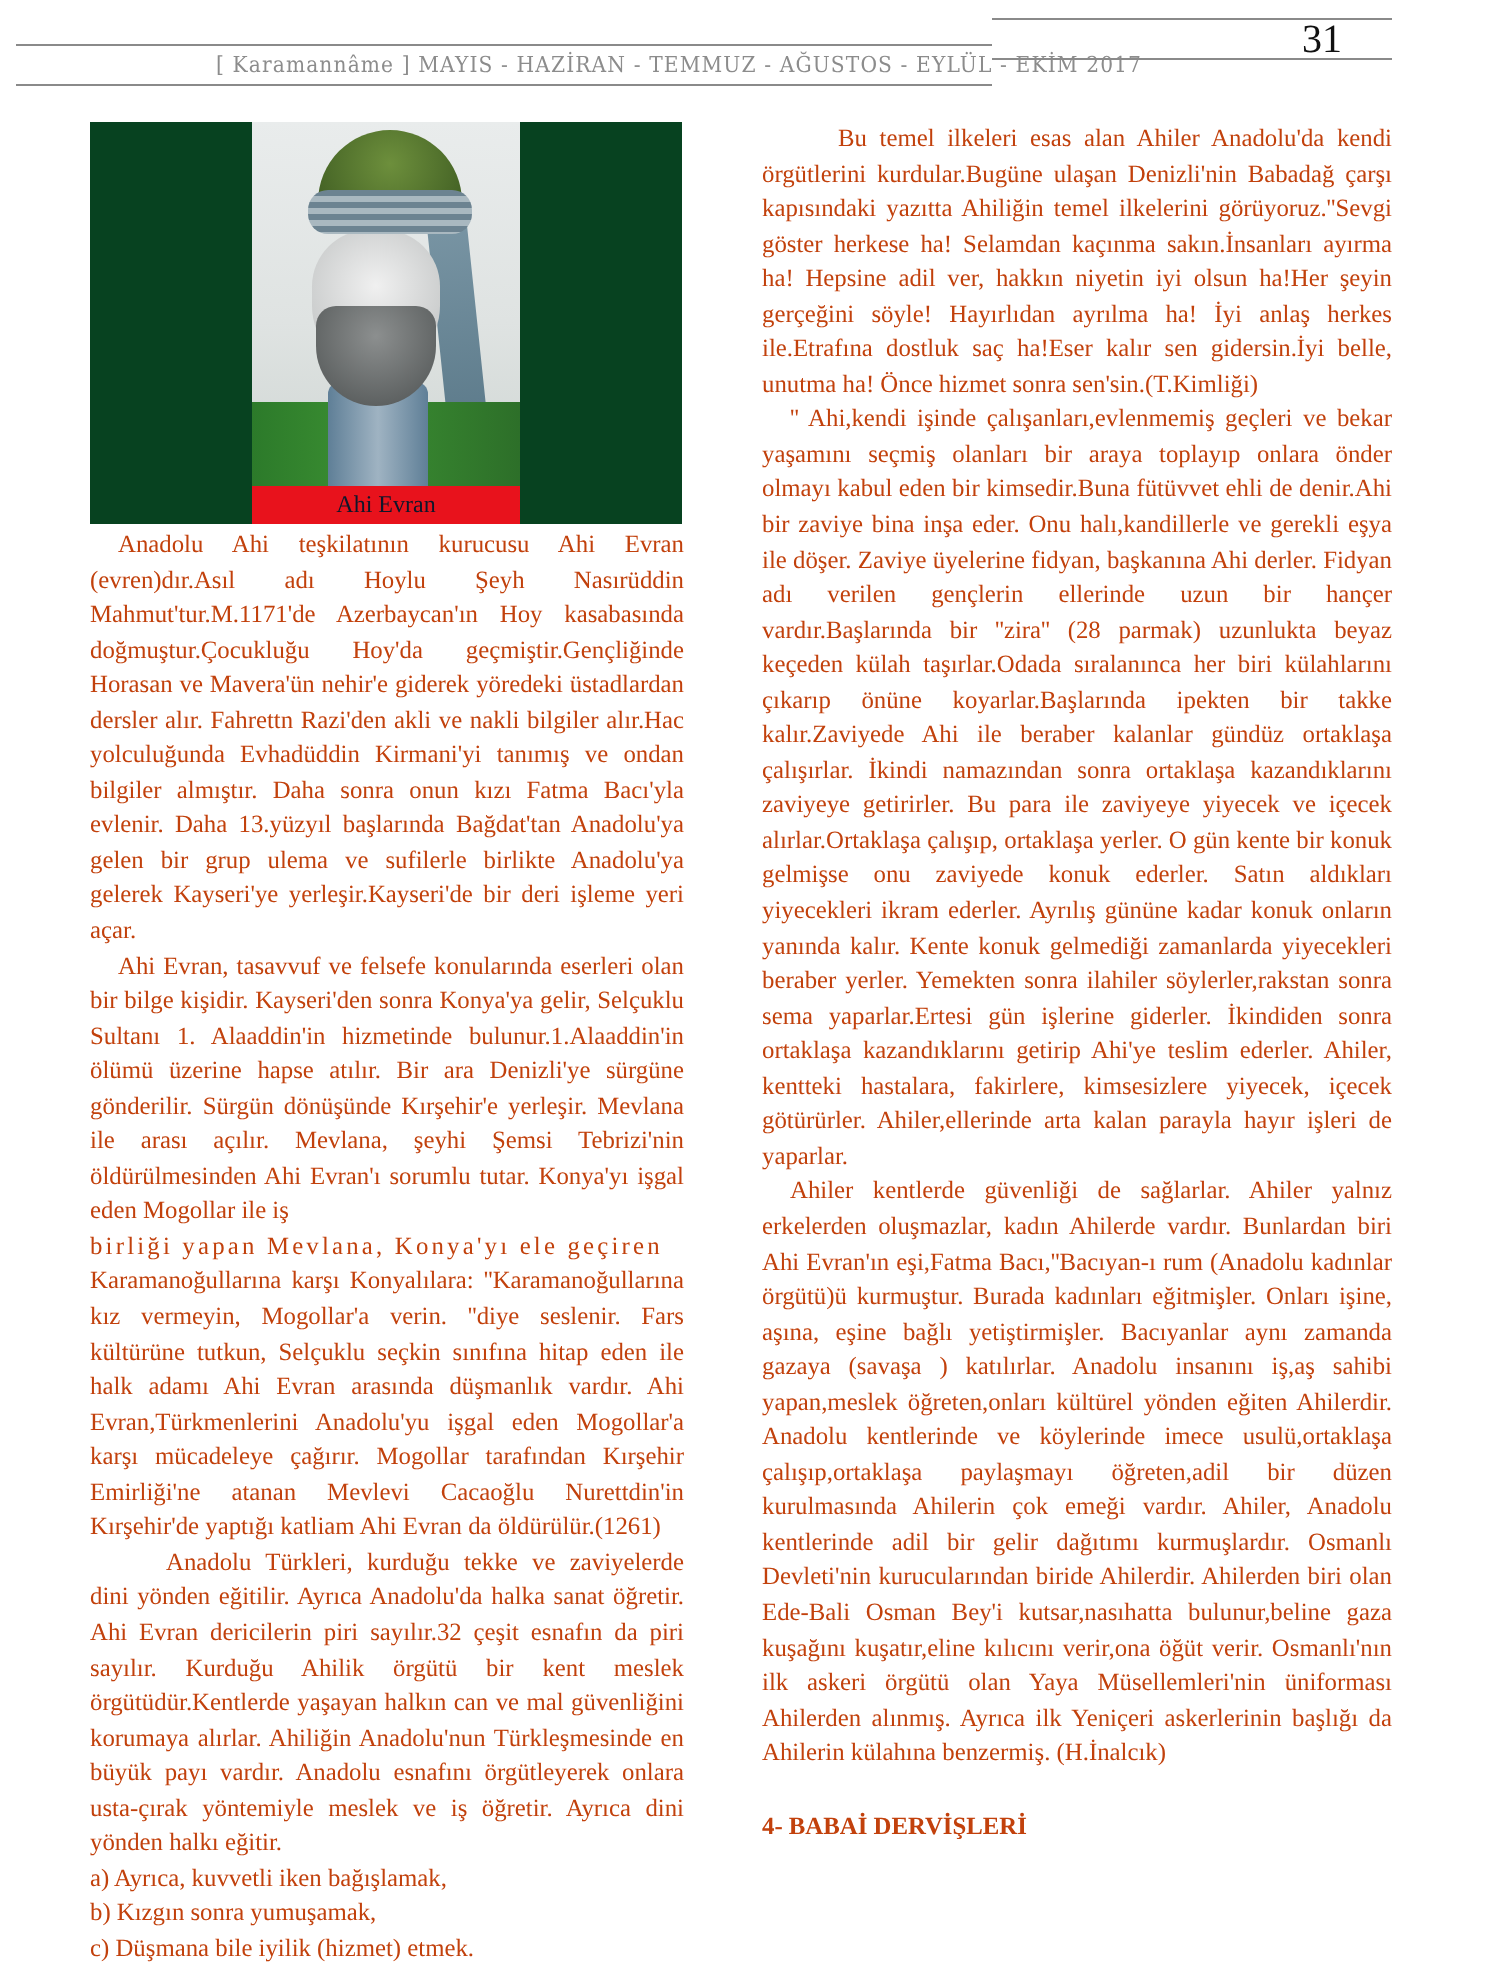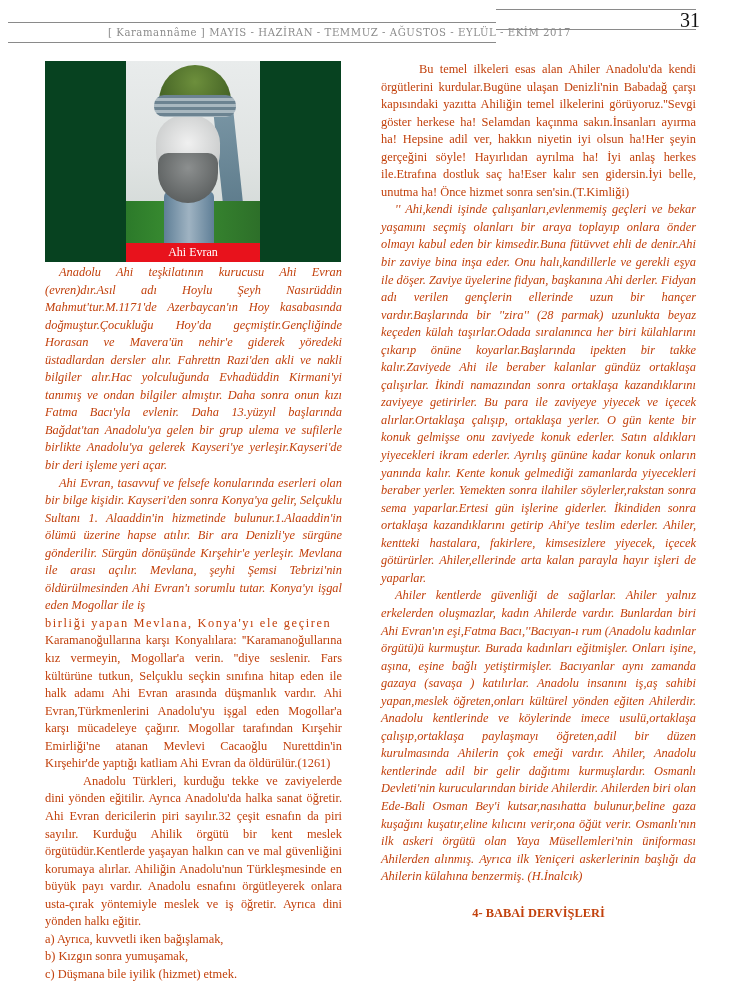--- a/index.html
+++ b/index.html
@@ -1,41 +1,41 @@
 <!DOCTYPE html>
 <html><head>
 <meta charset="utf-8">
 <style>
   html, body { margin: 0; padding: 0; background: #ffffff; }
   body { width: 744px; height: 989px; position: relative; overflow: hidden; font-family: "Liberation Serif", "DejaVu Serif", serif; color: #1a1a1a; }
   .header { position: absolute; left: 8px; top: 9px; width: 488px; height: 19px; border-top: 1px solid #8a8a8a; border-bottom: 1px solid #8a8a8a; margin-top: 13px; }
   .header-text { position: absolute; left: 100px; top: 3px; font-size: 11px; letter-spacing: 0.6px; color: #8c8c8c; white-space: nowrap; font-family: "DejaVu Serif", serif; transform: scaleX(0.92); transform-origin: left; }
-  .page-number { position: absolute; left: 680px; top: 9px; font-size: 20px; color: #111; font-family: "Liberation Serif", serif; }
+  .page-number { position: absolute; left: 651px; top: 9px; font-size: 20px; color: #111; font-family: "Liberation Serif", serif; }
   .header-line-right { position: absolute; left: 496px; top: 9px; width: 200px; height: 19px; border-top: 1px solid #8a8a8a; border-bottom: 1px solid #8a8a8a; }
 
   .figure { position: absolute; left: 45px; top: 61px; width: 296px; height: 201px; background: #074220; }
   .portrait { position: absolute; left: 81px; top: 0; width: 134px; height: 182px; background: linear-gradient(180deg, #e9ecec 0%, #dfe3e2 55%, #cfd6d3 100%); overflow: hidden; }
   .portrait .hat { position: absolute; left: 33px; top: 4px; width: 72px; height: 42px; border-radius: 36px 36px 6px 6px; background: radial-gradient(circle at 50% 40%, #6d8f3c, #3f5d22); }
   .portrait .turban { position: absolute; left: 28px; top: 34px; width: 82px; height: 22px; border-radius: 10px; background: repeating-linear-gradient(180deg, #6c8391 0 3px, #a9b8c0 3px 6px); }
   .portrait .scarf { position: absolute; left: 92px; top: 40px; width: 20px; height: 110px; background: linear-gradient(180deg, #7b97a6, #5d7b8b); border-radius: 4px; transform: rotate(-6deg); }
   .portrait .face { position: absolute; left: 30px; top: 54px; width: 64px; height: 70px; border-radius: 30px 30px 34px 34px; background: radial-gradient(circle at 50% 40%, #f0f0f0, #b9bcbc); }
   .portrait .beard { position: absolute; left: 32px; top: 92px; width: 60px; height: 50px; border-radius: 10px 10px 30px 30px; background: radial-gradient(circle at 50% 30%, #8c8f8f, #4e5252); }
   .portrait .coat { position: absolute; left: 0; top: 140px; width: 134px; height: 60px; background: linear-gradient(90deg, #2c7a2a, #3b8f32 40%, #2d6f29); }
   .portrait .collar { position: absolute; left: 38px; top: 130px; width: 50px; height: 60px; background: linear-gradient(90deg, #5f7f97, #9fb3c2, #5f7f97); border-radius: 6px; }
-  .caption { position: absolute; left: 81px; top: 182px; width: 134px; height: 19px; background: #e8121c; color: #ffffff; font-size: 12px; text-align: center; line-height: 19px; font-family: "Liberation Serif", serif; }
+  .caption { position: absolute; left: 81px; top: 182px; width: 134px; height: 19px; background: #e8121c; color: #0f172a; font-size: 12px; text-align: center; line-height: 19px; font-family: "Liberation Serif", serif; }
 
   .col { position: absolute; font-size: 12.4px; line-height: 17.55px; text-align: justify; color: #c2410c; }
   .col-left { left: 45px; top: 264px; width: 297px; }
   .col-right { left: 381px; top: 61px; width: 315px; }
   .col p { margin: 0; }
-  .indent { text-indent: 14px; font-style: italic; }
+  .indent { text-indent: 14px; }
   .indent-big { text-indent: 38px; }
   .list-line { text-align: left; }
   .spaced { letter-spacing: 1.6px; }
-  .section-title { font-weight: bold; margin: 19px 0 19px 0 !important; text-align: center; }
+  .section-title { font-weight: bold; margin: 19px 0 19px 0 !important; text-align: left; }
 </style>
 </head>
 <body>
 
 <div class="header">
   <span class="header-text">[ Karamannâme ]  MAYIS - HAZİRAN - TEMMUZ - AĞUSTOS - EYLÜL - EKİM  2017</span>
 </div>
 <div class="header-line-right"></div>
 <span class="page-number">31</span>
 

